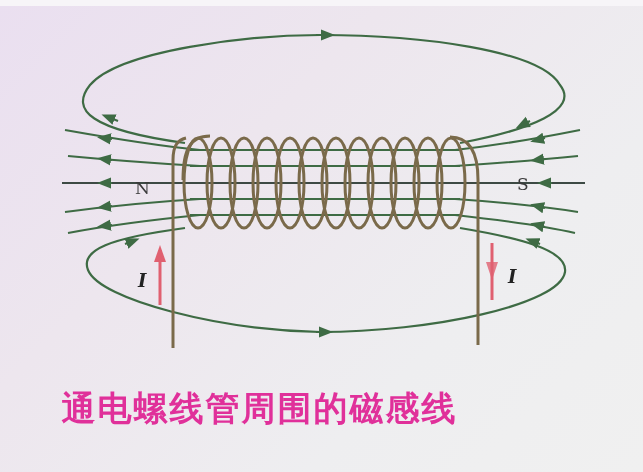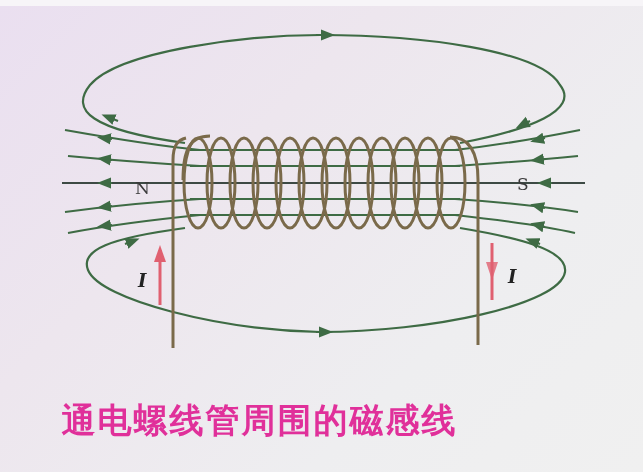--- a/index.html
+++ b/index.html
@@ -8,21 +8,21 @@
     background: linear-gradient(135deg, #eadff0 0%, #ede6ee 35%, #eeeef0 70%, #f0f0f0 100%);
     position: relative;
     font-family: "DejaVu Sans", sans-serif;
   }
   .top-strip {
     position: absolute; left: 0; top: 0; width: 643px; height: 6px;
     background: #f7f5f8;
   }
   #diagram { position: absolute; left: 0; top: 0; }
   .caption {
-    position: absolute; left: 0; top: 398px; width: 519px; text-align: center;
+    position: absolute; left: 0; top: 386px; width: 519px; text-align: center;
     font-family: "DejaVu Sans", sans-serif; font-weight: bold;
     font-size: 34px; letter-spacing: 2px;
     color: #e0309a;
   }
   .label-pole {
     font-family: "DejaVu Serif", serif; font-size: 17px; fill: #3a3a3a;
   }
   .label-current {
     font-family: "DejaVu Serif", serif; font-style: italic; font-weight: bold;
     font-size: 18px; fill: #222;

